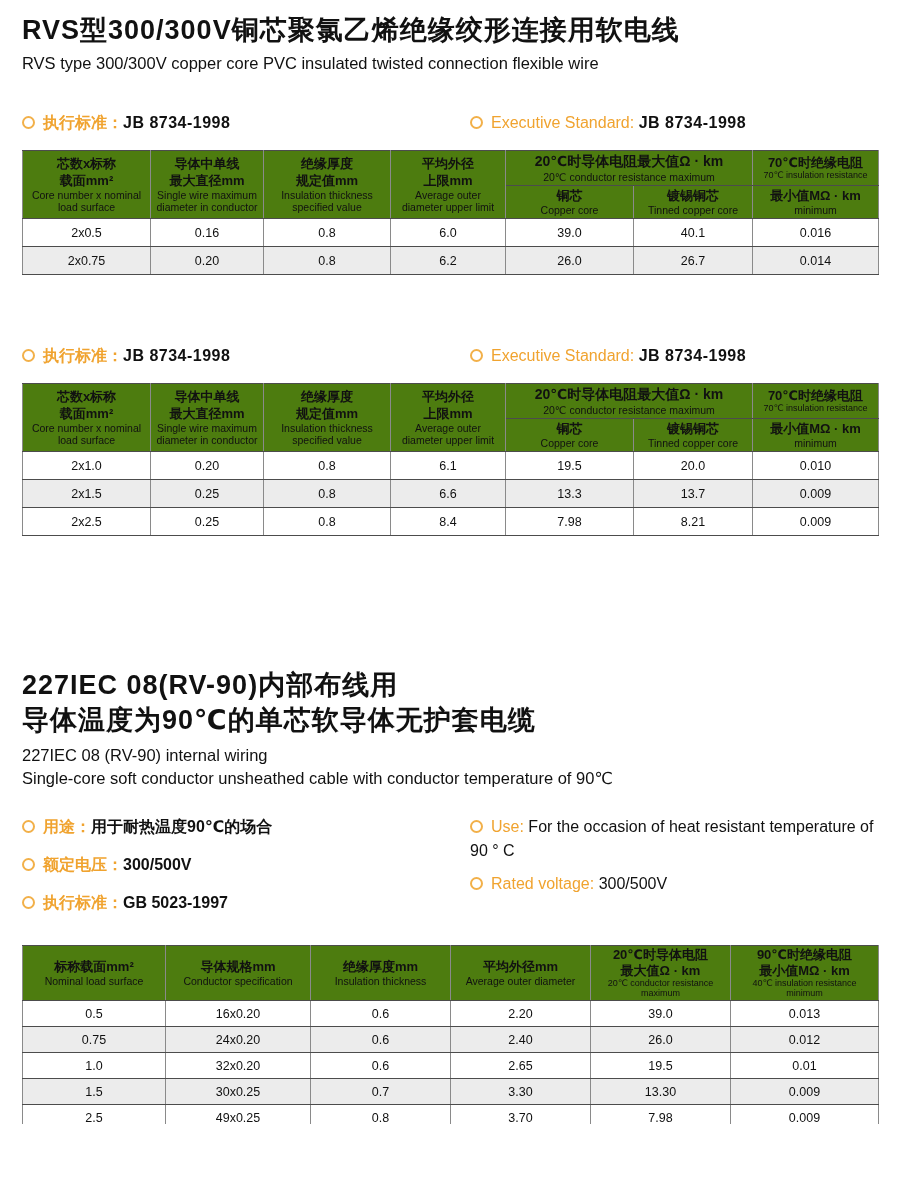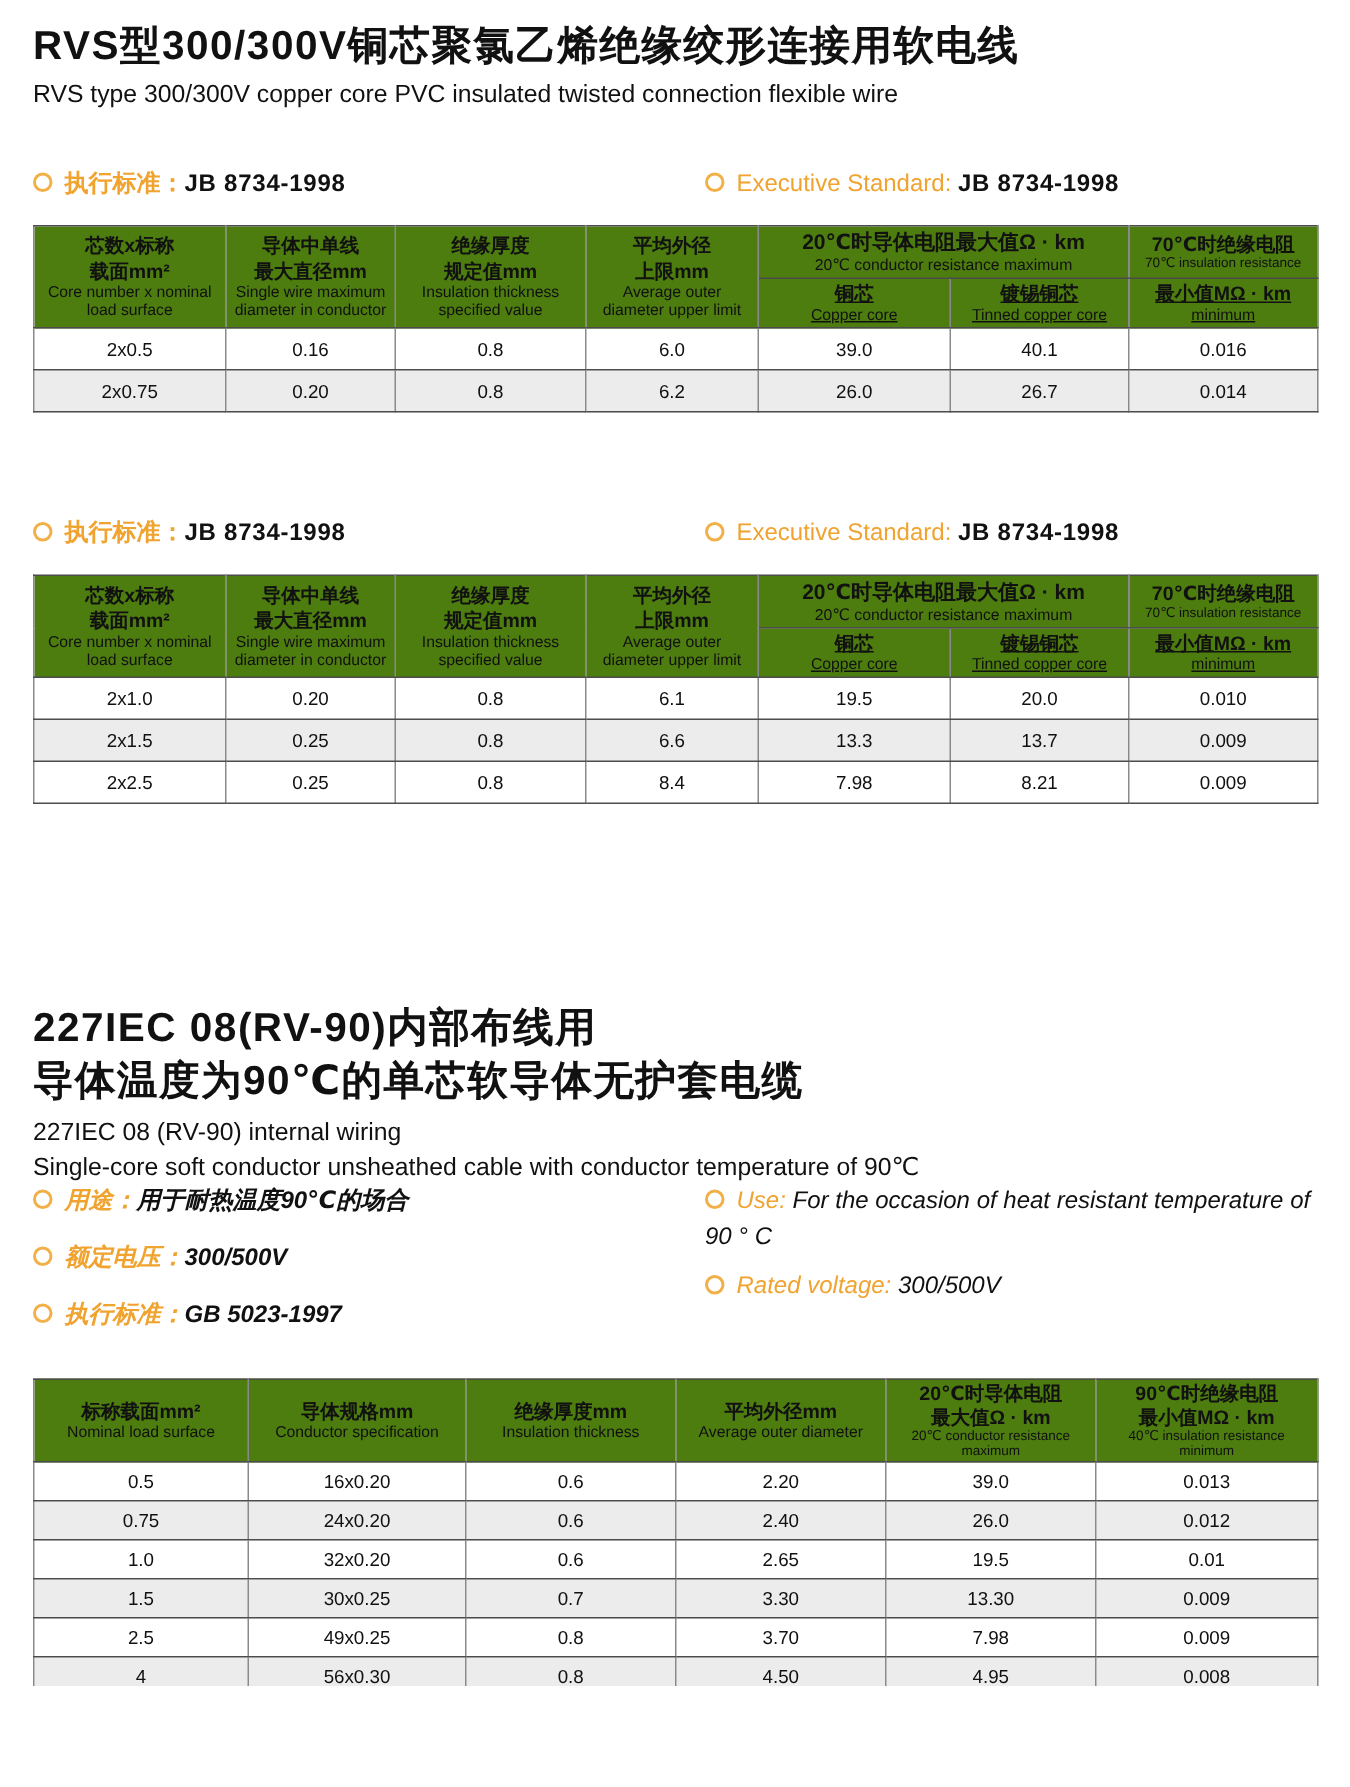--- a/index.html
+++ b/index.html
@@ -17,30 +17,30 @@
   .val{color:#111;font-weight:700;letter-spacing:.5px;}
 
   table.spec{border-collapse:collapse;width:856px;margin-top:16px;table-layout:fixed;}
   table.spec th,table.spec td{border-left:1px solid #8a8a8a;border-right:1px solid #8a8a8a;border-top:1px solid #4c4c4c;border-bottom:1px solid #4c4c4c;padding:1px 2px;text-align:center;vertical-align:middle;}
   table.spec th{background:#4d7c0f;font-weight:400;}
   .zh{font-size:13px;font-weight:700;white-space:pre-line;line-height:1.25;}
   .en{font-size:10.5px;line-height:1.15;white-space:pre-line;}
   .en-xs{font-size:9px;line-height:1.1;}
   .grp-zh{font-size:14px;font-weight:700;}
   tr.hrow1 th{height:32px;}
-  tr.hrow2 th{height:30px;text-decoration:underline;}
+  tr.hrow2 th{height:30px;}
   table.spec td{font-size:12.5px;height:25px;}
   table.spec tbody tr:nth-child(even) td{background:#ececec;}
   table.t3 td{height:23px;}
   table.t3 tr.hrow1 th{height:52px;}
 
   .sec2-title{font-size:27px;font-weight:700;line-height:1.3;margin-top:132px;letter-spacing:1px;}
   .sec2-en{font-size:16.5px;line-height:1.35;margin-top:6px;}
 
-  .props{display:grid;grid-template-columns:448px 1fr;align-items:start;font-style:italic;}
+  .props{display:grid;grid-template-columns:448px 1fr;margin-top:26px;align-items:start;}
   .prop{font-size:16px;line-height:24px;margin-bottom:14px;}
   .props-en .prop{margin-bottom:9px;}
   .prop .pval-zh{font-weight:700;}
   .prop .pval-en{font-weight:400;}
 </style>
 </head>
 <body>
 
 <div class="page">
 

